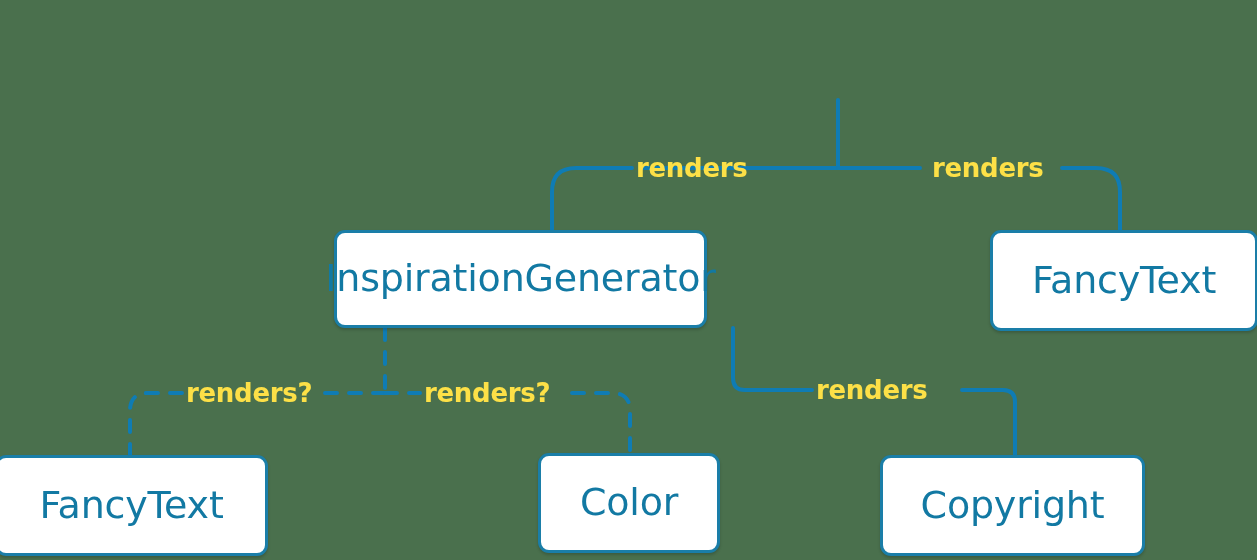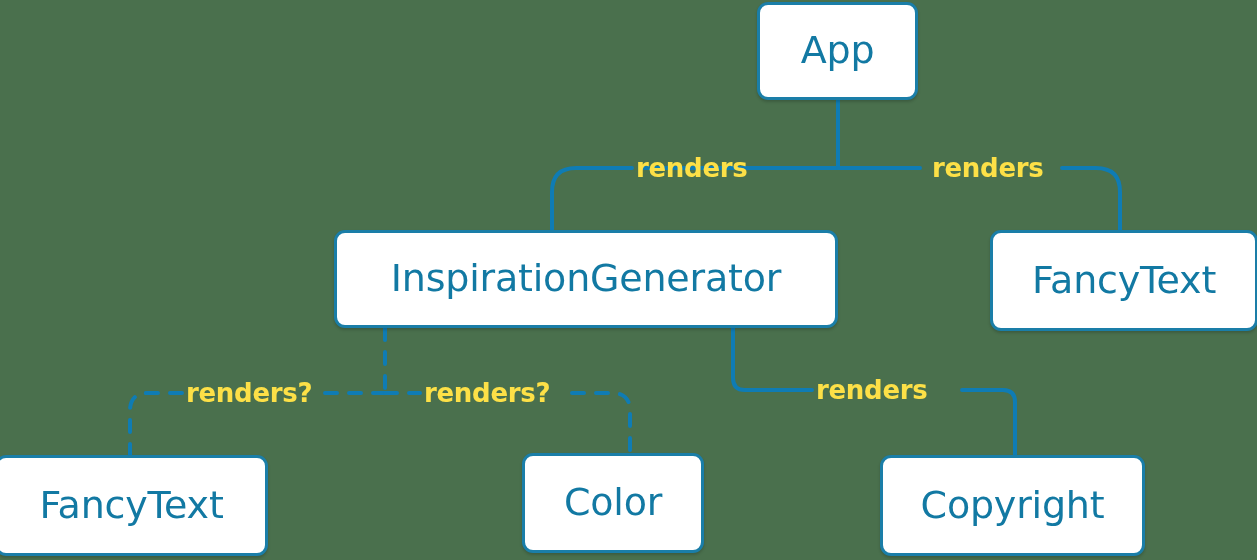--- a/index.html
+++ b/index.html
@@ -71,37 +71,34 @@
 
     <path d="M 733 328 L 733 378 Q 733 390 745 390 L 812 390 M 962 390 L 1003 390 Q 1015 390 1015 402 L 1015 455" fill="none" stroke="#0f7cb4" stroke-width="4" stroke-linecap="round"></path>
 
     <path d="M 385 328 L 385 393" fill="none" stroke="#0f7cb4" stroke-width="4" stroke-linecap="round" stroke-dasharray="12 12"></path>
 
     <path d="M 385 393 L 322 393 M 182 393 L 148 393 Q 130 393 130 411 L 130 456" fill="none" stroke="#0f7cb4" stroke-width="4" stroke-linecap="round" stroke-dasharray="12 12"></path>
 
     <path d="M 385 393 L 420 393 M 572 393 L 612 393 Q 630 393 630 411 L 630 453" fill="none" stroke="#0f7cb4" stroke-width="4" stroke-linecap="round" stroke-dasharray="12 12"></path>
   </svg>
 
-  <div class="node" style="left:757px; top:2px; width:161px; height:98px;">
-    <span class="node-label">App</span>
-  </div>
 
-  <div class="node" style="left:334px; top:230px; width:504px; height:98px;">
+  <div class="node" style="left:334px; top:230px; width:373px; height:98px;">
     <span class="node-label">InspirationGenerator</span>
   </div>
 
   <div class="node" style="left:990px; top:230px; width:268px; height:101px;">
     <span class="node-label">FancyText</span>
   </div>
 
   <div class="node" style="left:-5px; top:455px; width:273px; height:101px;">
     <span class="node-label">FancyText</span>
   </div>
 
-  <div class="node" style="left:522px; top:453px; width:182px; height:100px;align-items:center;">
+  <div class="node" style="left:538px; top:453px; width:182px; height:100px;align-items:center;">
     <span class="node-label">Color</span>
   </div>
 
   <div class="node" style="left:880px; top:455px; width:265px; height:101px;align-items:center;">
     <span class="node-label">Copyright</span>
   </div>
 
   <div class="edge-label" style="left:636px; top:155px;">renders</div>
 
   <div class="edge-label" style="left:932px; top:155px;">renders</div>

